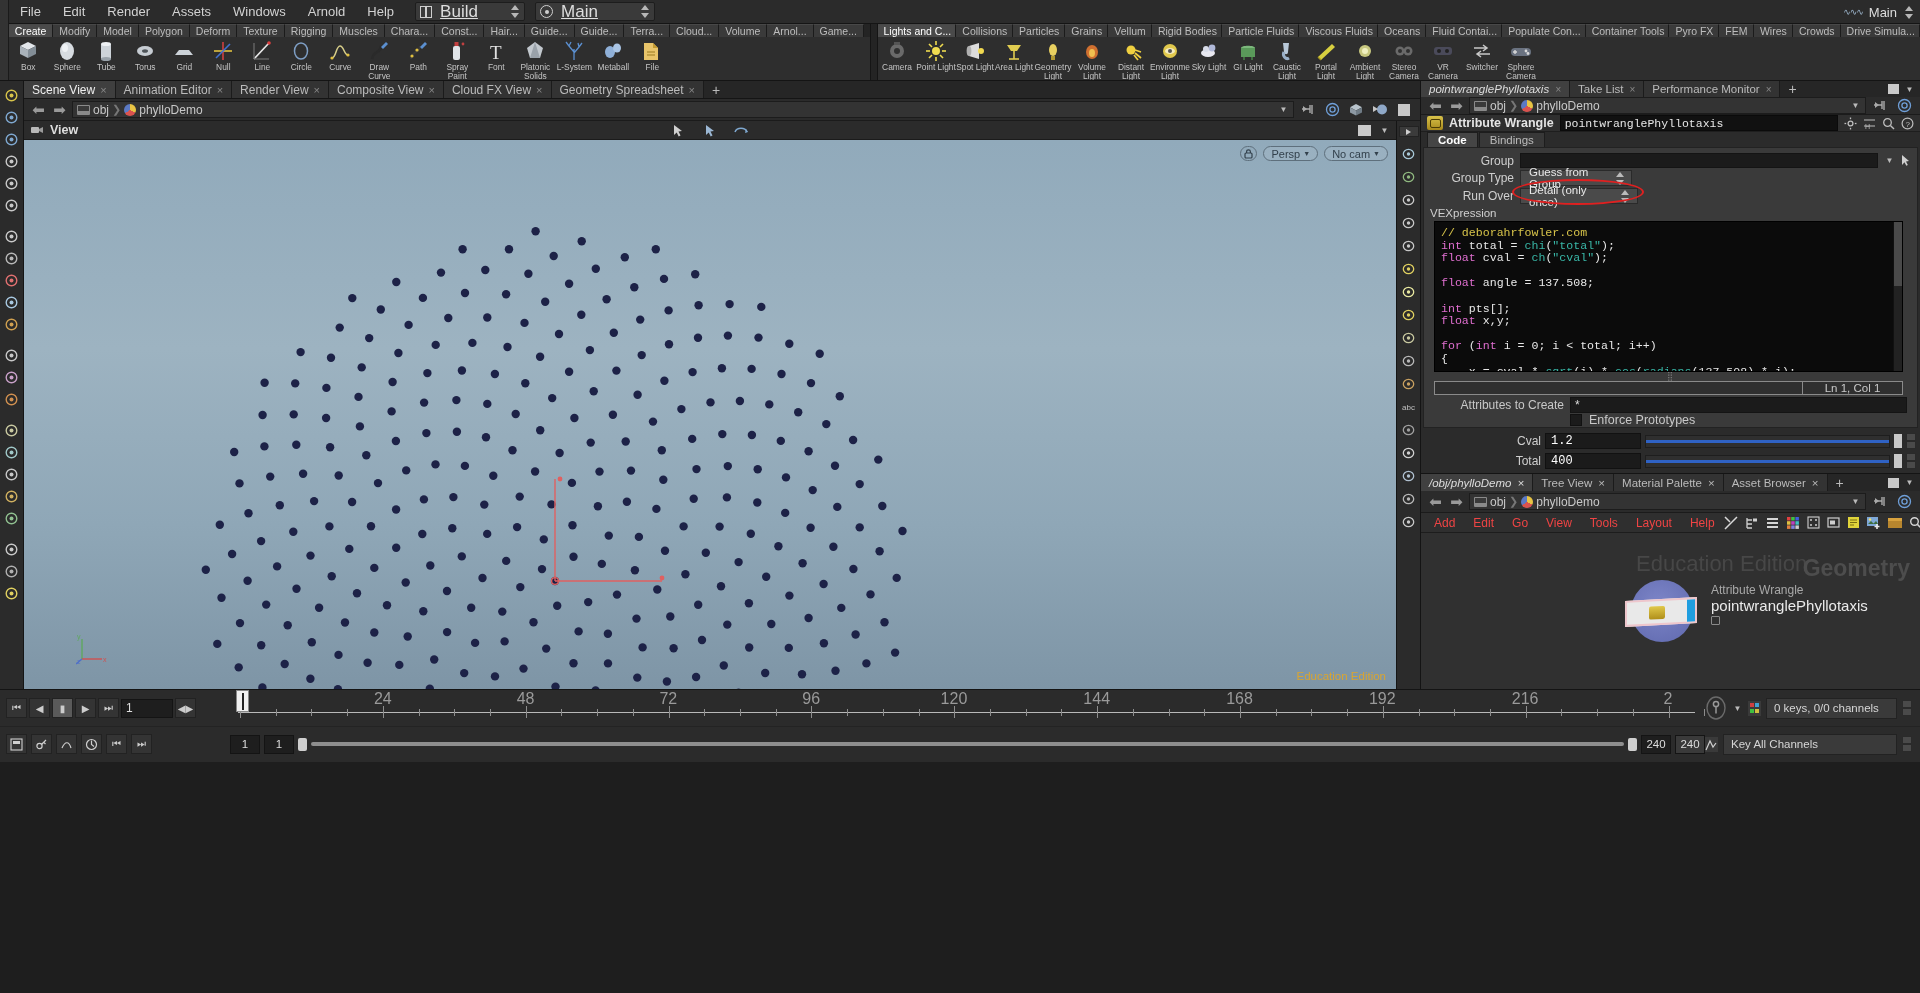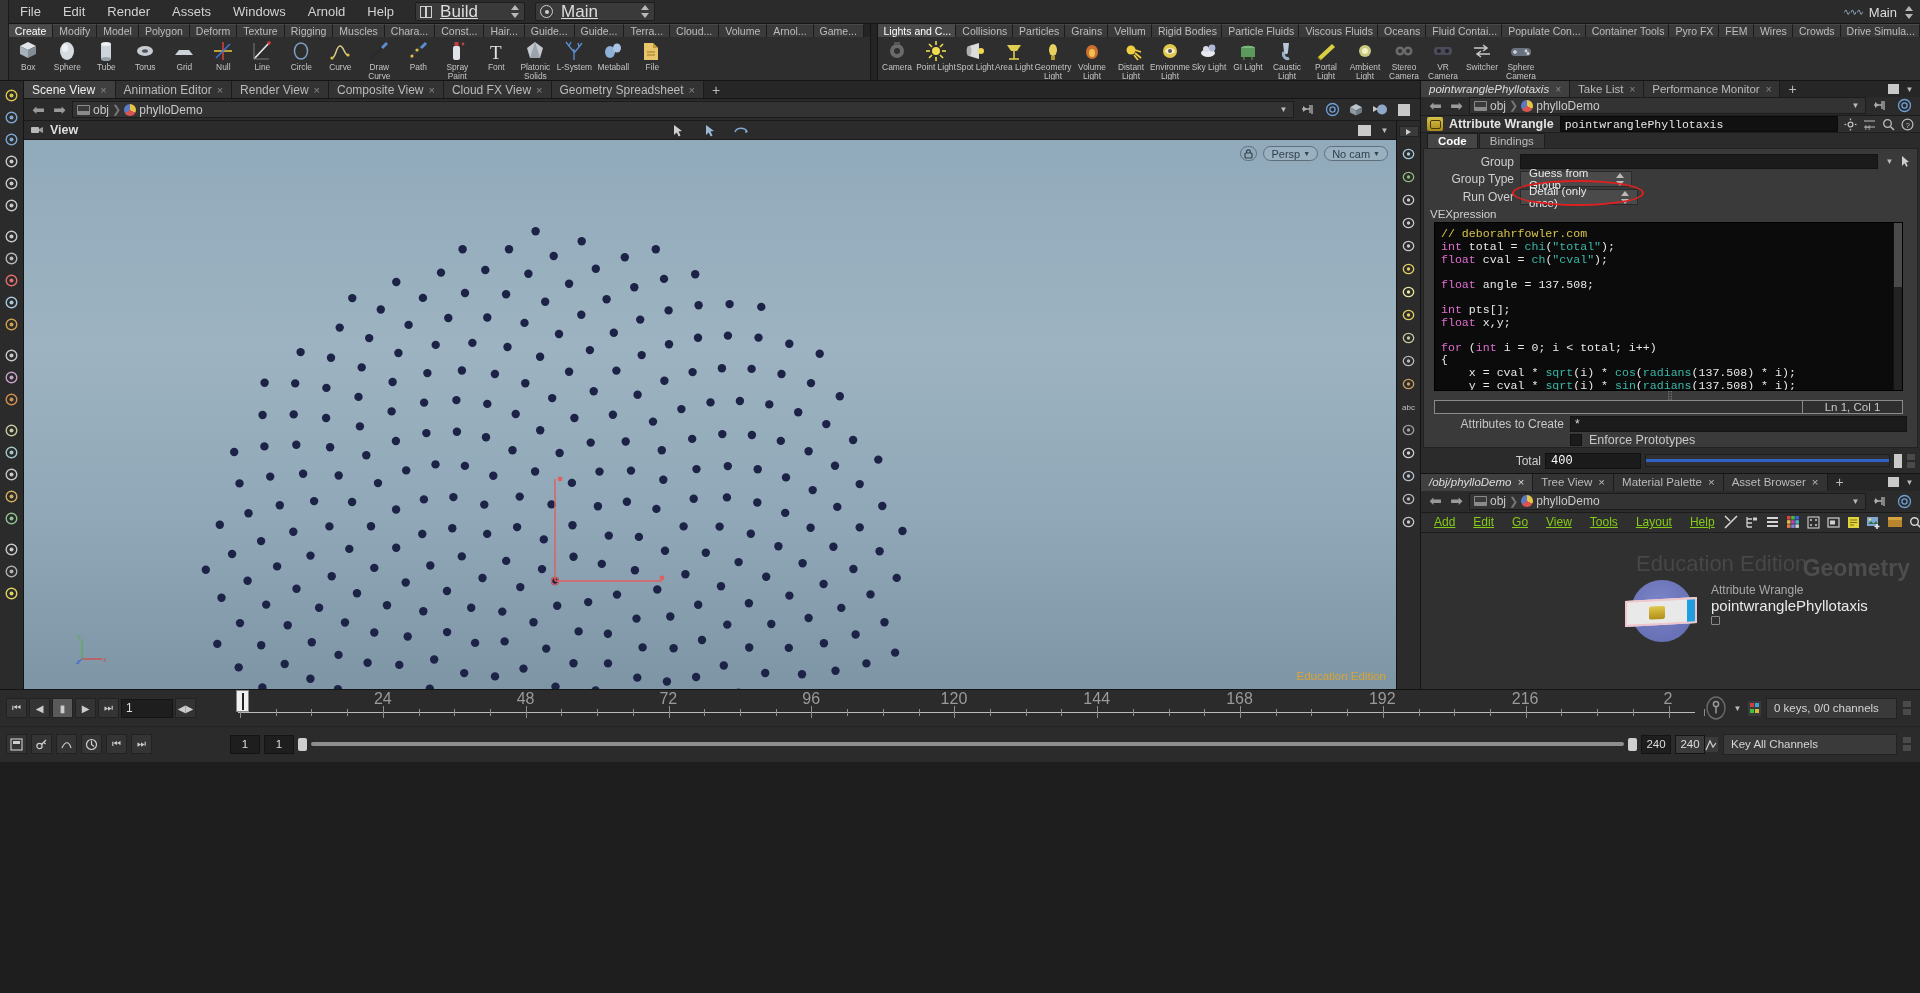--- a/index.html
+++ b/index.html
@@ -146,21 +146,21 @@
   .sarrow{width:8px;height:14px;background:#c9c9c9;}
   .sspin{width:10px;height:16px;display:flex;flex-direction:column;}
   .sspin i{flex:1;background:#4a4a4a;border:1px solid #2a2a2a;}
 
   
   .netpane{flex:0 0 216px;display:flex;flex-direction:column;background:#2b2b2b;border-top:1px solid #141414;}
   .nettabs{height:17px;background:#262626;display:flex;align-items:stretch;position:relative;}
   .nettab{display:flex;align-items:center;gap:6px;padding:0 8px;font-size:11.5px;background:#333;border-right:1px solid #1b1b1b;color:#bbb;}
   .nettab.active{background:#404040;color:#ddd;font-style:italic;}
   .netmenu{height:20px;display:flex;align-items:center;gap:0;padding:0 4px;background:#2f2f2f;border-bottom:1px solid #1d1d1d;}
-  .netmenu .nm{padding:0 9px;font-size:12px;color:#84cc16;line-height:20px;text-decoration:underline;}
+  .netmenu .nm{padding:0 9px;font-size:12px;color:#ef4444;line-height:20px;}
   .netmenu .icons{margin-left:auto;display:flex;gap:7px;align-items:center;padding-right:4px;}
   .netcanvas{flex:1 1 auto;background:#303030;position:relative;overflow:hidden;}
   .net-edu{position:absolute;left:215px;top:18px;color:#474747;font-size:22px;}
   .net-geo{position:absolute;right:10px;top:22px;color:#4d4d4d;font-size:23px;font-weight:bold;}
   .nodeblob{position:absolute;left:210px;top:47px;width:62px;height:62px;border-radius:50%;
             background:radial-gradient(circle at 45% 40%, #7d86c8, #6b74b8 60%, #5f69ae);}
   .nodeblob .card{position:absolute;left:-6px;top:19px;width:72px;height:26px;background:#e9e9e9;
                   border:2px solid #eec6cc;transform:skewY(-3deg);}
   .nodeblob .card .bluetab{position:absolute;right:0;top:0;width:8px;height:22px;background:#1f9ee0;}
   .nodeblob .card .wr{position:absolute;left:22px;top:5px;width:16px;height:13px;background:linear-gradient(#e0c84a,#b08f1a);border-radius:2px;}
@@ -1491,20 +1491,32 @@
         </div>
 
         <div class="cbrow">
           <span class="cbox"></span>
           <span>Enforce Prototypes</span>
         </div>
       </div>
 
       <div style="background:#2b2b2b;padding:3px 0 2px 0;">
         <div class="sliderrow">
+          <span class="slabel">Cval</span>
+          <span class="svalue">1.2</span>
+          <span class="strack">
+              <span class="bar"></span>
+            </span>
+          <span class="sarrow"></span>
+          <span class="sspin">
+              <i></i>
+              <i></i>
+            </span>
+        </div>
+        <div class="sliderrow">
           <span class="slabel">Total</span>
           <span class="svalue">400</span>
           <span class="strack">
               <span class="bar"></span>
             </span>
           <span class="sarrow"></span>
           <span class="sspin">
               <i></i>
               <i></i>
             </span>

